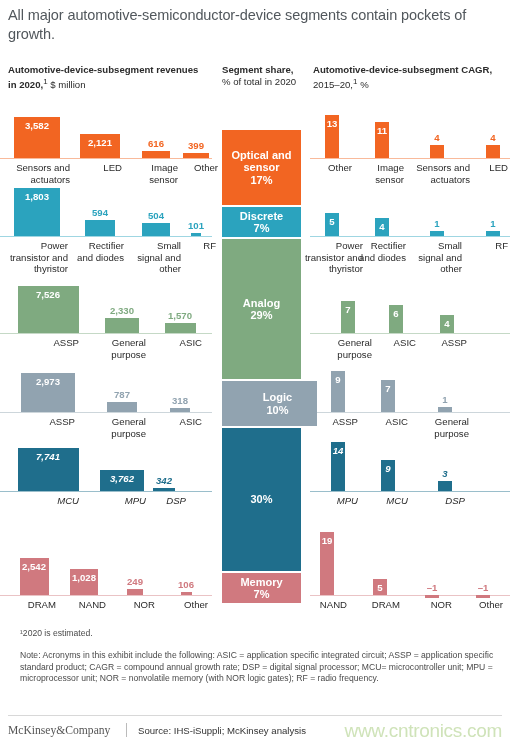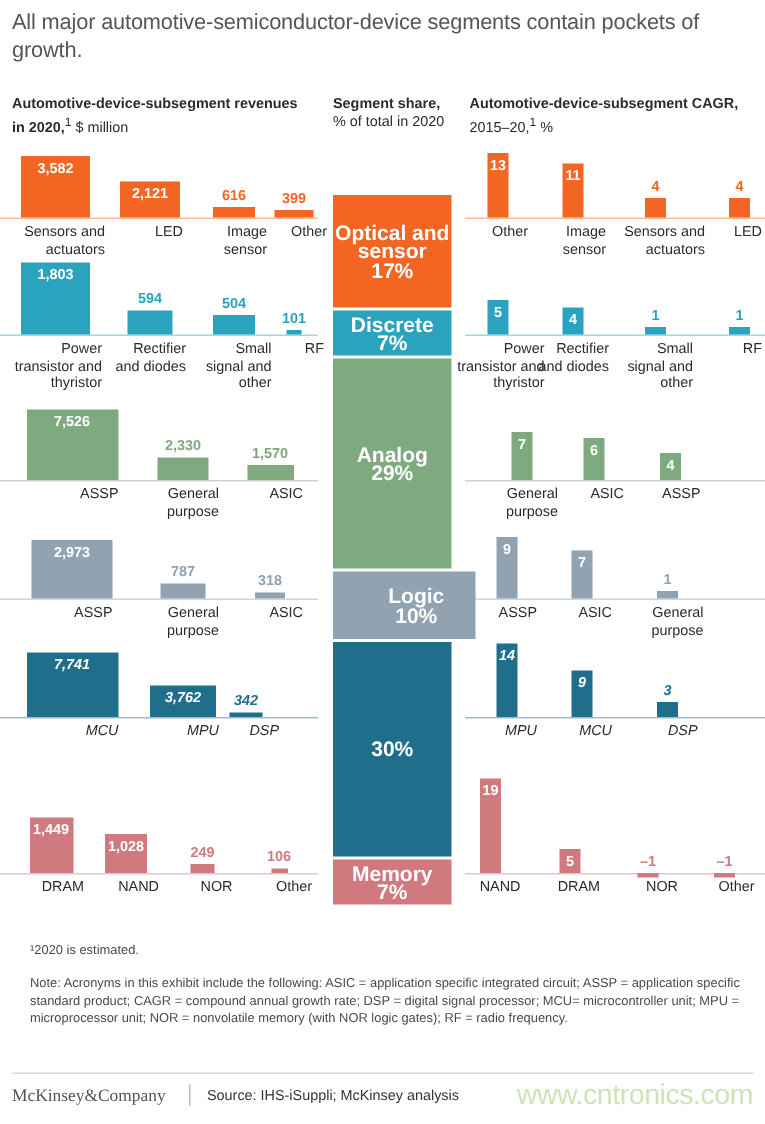--- a/index.html
+++ b/index.html
@@ -18,41 +18,41 @@
   }
   .col-title{
     position:absolute;font-size:9.6px;line-height:12.4px;color:#2b2b2b;font-weight:400;
   }
   .col-title b{font-weight:700;}
   #ct-left{left:8px;top:64px;width:200px;}
   #ct-mid{left:222px;top:64px;width:82px;}
   #ct-right{left:313px;top:64px;width:195px;}
 
   
-  #chart{position:absolute;left:0;top:88px;width:487px;height:510px;}
+  #chart{position:absolute;left:0;top:101px;width:487px;height:510px;}
   .row{position:absolute;left:0;width:510px;}
   .panel{position:absolute;top:0;height:100%;}
   .panel.left{left:0;width:212px;}
   .panel.right{left:310px;width:200px;}
 
   .baseline{position:absolute;height:1px;width:100%;left:0;}
   .bar{position:absolute;bottom:0;}
   .bar-val{
     position:absolute;width:64px;text-align:center;font-size:9.6px;font-weight:700;
     white-space:nowrap;
   }
   .cat{
     position:absolute;font-size:9.6px;line-height:11.6px;color:#2b2b2b;text-align:right;
     font-weight:400;
   }
 
   
   #stack{position:absolute;left:222px;width:79px;top:0;}
   .seg{position:absolute;left:0;width:79px;display:flex;align-items:center;justify-content:center;
-       color:#fff;font-weight:700;font-size:14px;line-height:12.4px;text-align:center;}
+       color:#fff;font-weight:700;font-size:11px;line-height:12.4px;text-align:center;}
   .seg span{display:block;}
 
   
   .fn{position:absolute;left:20px;font-size:8.6px;line-height:11px;color:#4a4a4a;}
   #fn1{top:628px;width:300px;}
   #note{top:650px;width:494px;font-size:8.6px;line-height:11.6px;color:#4a4a4a;}
   #rule{position:absolute;left:8px;top:715px;width:494px;height:1px;background:#d8d8d8;}
   #footbar{position:absolute;left:8px;top:722px;width:494px;height:22px;}
   #mck{position:absolute;left:0;top:2px;font-family:"Liberation Serif", serif;font-size:11.6px;color:#555;}
   #divider{position:absolute;left:118px;top:1px;width:1px;height:14px;background:#bbb;}
@@ -214,21 +214,21 @@
         <div class="cat" style="left: 58px; width: 40px; top: 57px;">MCU</div>
         <div class="bar" style="background: rgb(31, 110, 140); left: 128px; width: 14px; top: 42.5px; height: 10.5px;"></div>
         <div class="bar-val" style="left: 103px; color: rgb(31, 110, 140); top: 29.5px;">3</div>
         <div class="cat" style="left: 115px; width: 40px; top: 57px;">DSP</div>
       </div>
     </div>
     <div class="row" style="top: 427px; height: 83px;">
       <div class="panel left">
         <div class="baseline" style="top: 67px; background: rgb(208, 121, 127); opacity: 0.45;"></div>
         <div class="bar" style="background: rgb(208, 121, 127); left: 19.5px; width: 29px; top: 30.0505px; height: 36.9495px;"></div>
-        <div class="bar-val" style="left: 2px; color: rgb(255, 255, 255); top: 33.0505px;">1,449</div>
+        <div class="bar-val" style="left: 2px; color: rgb(255, 255, 255); top: 33.0505px;">2,542</div>
         <div class="cat" style="left: 12px; width: 44px; top: 71px;">DRAM</div>
         <div class="bar" style="background: rgb(208, 121, 127); left: 70px; width: 28px; top: 40.786px; height: 26.214px;"></div>
         <div class="bar-val" style="left: 52px; color: rgb(255, 255, 255); top: 43.786px;">1,028</div>
         <div class="cat" style="left: 62px; width: 44px; top: 71px;">NAND</div>
         <div class="bar" style="background: rgb(208, 121, 127); left: 127px; width: 16px; top: 60.6505px; height: 6.3495px;"></div>
         <div class="bar-val" style="left: 103px; color: rgb(208, 121, 127); top: 47.6505px;">249</div>
         <div class="cat" style="left: 115px; width: 40px; top: 71px;">NOR</div>
         <div class="bar" style="background: rgb(208, 121, 127); left: 180.5px; width: 11px; top: 64px; height: 3px;"></div>
         <div class="bar-val" style="left: 154px; color: rgb(208, 121, 127); top: 51px;">106</div>
         <div class="cat" style="left: 164px; width: 44px; top: 71px;">Other</div>

